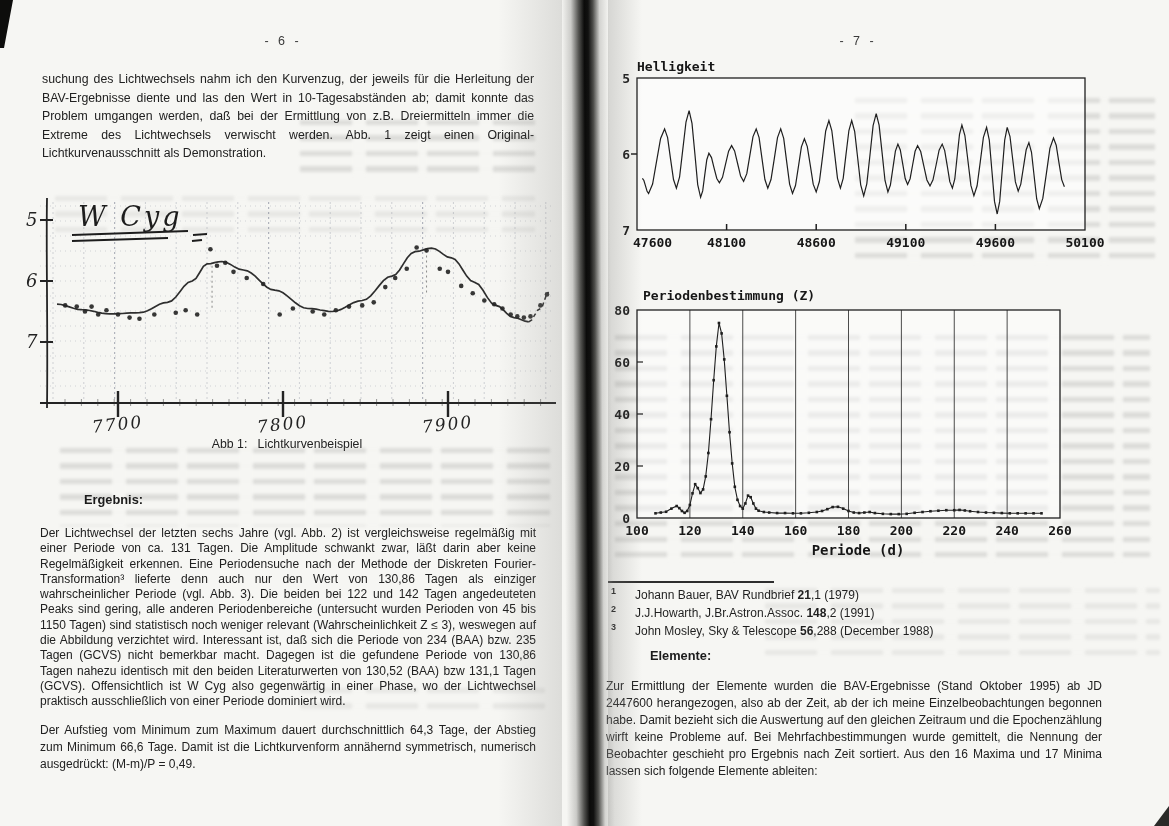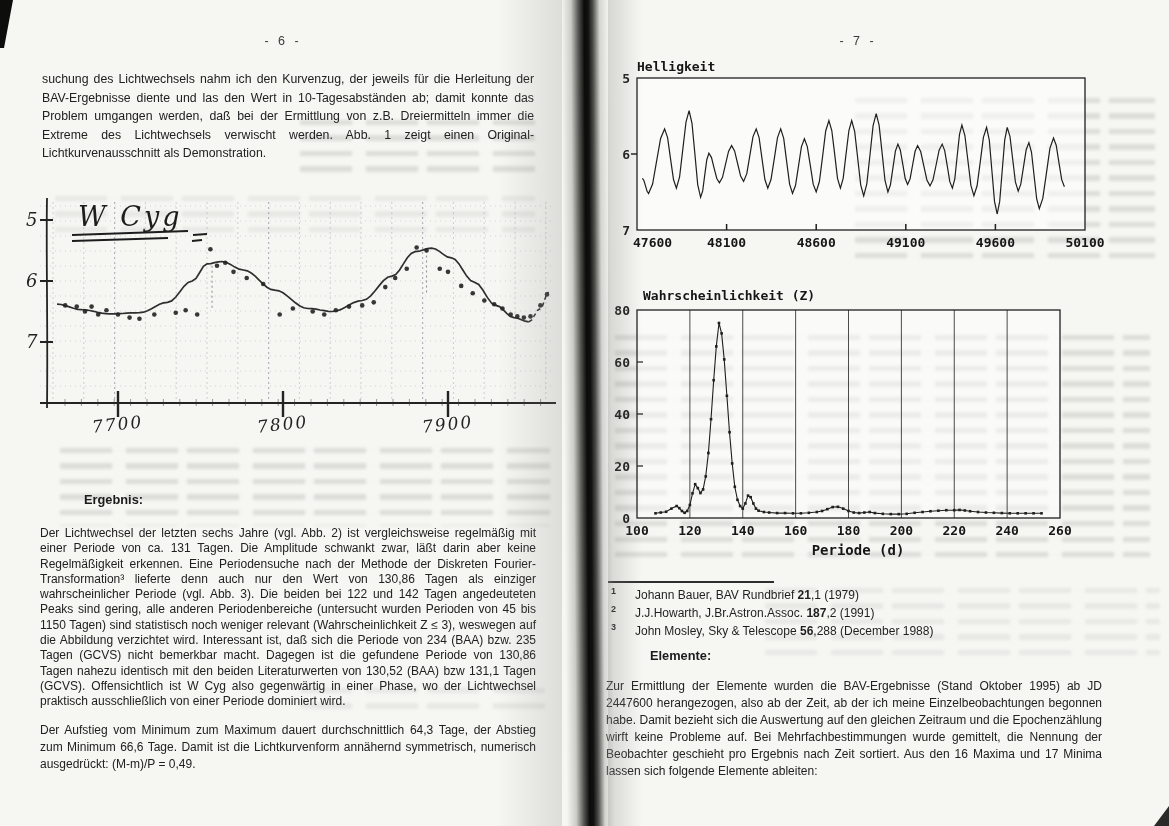--- a/index.html
+++ b/index.html
@@ -186,20 +186,21 @@
       <circle cx="474.2" cy="114.17999999999999" r="2.3" fill="#262626" fill-opacity="0.92"></circle>
       <circle cx="482.45" cy="118.45000000000002" r="2.3" fill="#262626" fill-opacity="0.92"></circle>
       <circle cx="490.7" cy="124.54999999999998" r="2.3" fill="#262626" fill-opacity="0.92"></circle>
       <circle cx="497.29999999999995" cy="126.38000000000001" r="2.3" fill="#262626" fill-opacity="0.92"></circle>
       <circle cx="503.9" cy="127.59999999999998" r="2.3" fill="#262626" fill-opacity="0.92"></circle>
       <circle cx="510.5" cy="126.38000000000001" r="2.3" fill="#262626" fill-opacity="0.92"></circle>
       <circle cx="520.4" cy="115.40000000000002" r="2.3" fill="#262626" fill-opacity="0.92"></circle>
       <circle cx="527" cy="104.41999999999999" r="2.3" fill="#262626" fill-opacity="0.92"></circle>
     </svg>
 
+  <div class="abs caption z2" style="left:20px;top:437px;width:534px;">Abb 1:   Lichtkurvenbeispiel</div>
 
   <div class="abs heading z2" style="left:40px;top:492px;">Ergebnis:</div>
 
   <div class="abs para z2" style="left:40px;top:526px;width:496px;">Der Lichtwechsel der letzten sechs Jahre (vgl. Abb. 2) ist vergleichsweise regelmäßig mit einer Periode von ca. 131 Tagen. Die Amplitude schwankt zwar, läßt darin aber keine Regelmäßigkeit erkennen. Eine Periodensuche nach der Methode der Diskreten Fourier-Transformation³ lieferte denn auch nur den Wert von 130,86 Tagen als einziger wahrscheinlicher Periode (vgl. Abb. 3). Die beiden bei 122 und 142 Tagen angedeuteten Peaks sind gering, alle anderen Periodenbereiche (untersucht wurden Perioden von 45 bis 1150 Tagen) sind statistisch noch weniger relevant (Wahrscheinlichkeit Z ≤ 3), weswegen auf die Abbildung verzichtet wird. Interessant ist, daß sich die Periode von 234 (BAA) bzw. 235 Tagen (GCVS) nicht bemerkbar macht. Dagegen ist die gefundene Periode von 130,86 Tagen nahezu identisch mit den beiden Literaturwerten von 130,52 (BAA) bzw 131,1 Tagen (GCVS). Offensichtlich ist W Cyg also gegenwärtig in einer Phase, wo der Lichtwechsel praktisch ausschließlich von einer Periode dominiert wird.</div>
 
   <div class="abs para mid z2" style="left:40px;top:722px;width:496px;">Der Aufstieg vom Minimum zum Maximum dauert durchschnittlich 64,3 Tage, der Abstieg zum Minimum 66,6 Tage. Damit ist die Lichtkurvenform annähernd symmetrisch, numerisch ausgedrückt: (M-m)/P = 0,49.</div>
 
   <div class="abs pagenum z2" style="left:598px;top:34px;width:520px;">- 7 -</div>
 
   <div class="abs chart-label z2" style="left:637px;top:59px;">Helligkeit</div>
@@ -217,21 +218,21 @@
       <line x1="218.2" y1="169" x2="218.2" y2="175" stroke="#1f1f1f" stroke-width="1.5"></line>
       <text x="307.8" y="192" fill="#161616" font-size="13" font-weight="bold" text-anchor="middle">49100</text>
       <line x1="307.8" y1="169" x2="307.8" y2="175" stroke="#1f1f1f" stroke-width="1.5"></line>
       <text x="397.4" y="192" fill="#161616" font-size="13" font-weight="bold" text-anchor="middle">49600</text>
       <line x1="397.4" y1="169" x2="397.4" y2="175" stroke="#1f1f1f" stroke-width="1.5"></line>
       <text x="487" y="192" fill="#161616" font-size="13" font-weight="bold" text-anchor="middle">50100</text>
       <path d="M44.4,123.3L45.9,125.5L47.5,130.9L49.1,136.3L50.6,138.5L54.6,129.1L58.6,106.2L62.6,83.4L66.6,73.9L69.6,82.6L72.5,103.6L75.5,124.5L78.4,133.2L81.6,121.8L84.8,94.4L88.0,67.0L91.1,55.7L94.0,68.4L96.9,99.0L99.7,129.6L102.6,142.3L104.7,135.9L106.7,120.3L108.8,104.7L110.9,98.2L113.5,102.6L116.1,113.1L118.8,123.5L121.4,127.9L124.5,122.4L127.5,109.3L130.6,96.1L133.6,90.6L136.6,95.9L139.6,108.5L142.6,121.1L145.6,126.4L148.8,118.7L151.9,100.1L155.0,81.6L158.2,73.9L161.1,82.6L164.0,103.6L166.9,124.5L169.8,133.2L173.0,124.5L176.3,103.6L179.5,82.6L182.7,73.9L185.7,83.4L188.6,106.2L191.6,129.1L194.5,138.5L197.5,130.5L200.5,111.2L203.4,91.8L206.4,83.8L209.3,91.6L212.3,110.4L215.2,129.2L218.2,137.0L221.4,126.5L224.6,101.3L227.7,76.0L230.9,65.6L233.8,75.5L236.7,99.4L239.5,123.3L242.4,133.2L245.2,123.3L248.0,99.4L250.9,75.5L253.7,65.6L256.7,76.6L259.7,103.2L262.7,129.8L265.7,140.8L268.8,128.8L272.0,99.8L275.1,70.7L278.2,58.7L281.1,70.2L284.1,97.9L287.0,125.5L289.9,137.0L292.4,130.0L294.9,113.1L297.4,96.1L299.9,89.1L302.3,95.0L304.8,109.3L307.2,123.5L309.6,129.4L312.1,123.7L314.6,110.0L317.1,96.3L319.6,90.6L322.7,96.5L325.8,110.8L328.9,125.0L332.0,130.9L335.0,124.8L338.1,110.0L341.1,95.2L344.2,89.1L346.7,95.6L349.3,111.2L351.8,126.7L354.4,133.2L356.8,124.0L359.1,101.7L361.5,79.4L363.9,70.1L366.9,80.5L369.9,105.5L372.9,130.4L375.9,140.8L379.1,130.8L382.3,106.6L385.4,82.4L388.6,72.4L391.3,85.1L393.9,115.7L396.5,146.4L399.2,159.0L401.7,146.4L404.2,115.7L406.7,85.1L409.2,72.4L412.0,81.7L414.7,104.3L417.4,126.9L420.2,136.2L422.8,129.1L425.5,111.9L428.2,94.7L430.9,87.6L433.5,97.3L436.1,120.7L438.7,144.0L441.3,153.7L444.8,143.4L448.4,118.4L451.9,93.4L455.5,83.0L458.2,90.2L460.9,107.4L463.7,124.6L466.4,131.7" stroke="#1f1f1f" stroke-width="1.2" fill="none"></path>
     </svg>
 
 
-  <div class="abs chart-label z2" style="left:643px;top:288px;">Wahrscheinlichkeit (Z)</div>
+  <div class="abs chart-label z2" style="left:643px;top:288px;">Periodenbestimmung (Z)</div>
 
   <svg id="svg-abb3" class="abs z2" style="left:598px;top:282px;" width="552" height="258" viewBox="0 0 552 258">
       <rect x="39" y="28" width="423" height="208" fill="rgba(255,255,255,0.45)" stroke="#1f1f1f" stroke-width="1.3"></rect>
       <line x1="91.875" y1="28" x2="91.875" y2="236" stroke="#1f1f1f" stroke-width="0.8"></line>
       <line x1="144.75" y1="28" x2="144.75" y2="236" stroke="#1f1f1f" stroke-width="0.8"></line>
       <line x1="197.625" y1="28" x2="197.625" y2="236" stroke="#1f1f1f" stroke-width="0.8"></line>
       <line x1="250.5" y1="28" x2="250.5" y2="236" stroke="#1f1f1f" stroke-width="0.8"></line>
       <line x1="303.375" y1="28" x2="303.375" y2="236" stroke="#1f1f1f" stroke-width="0.8"></line>
       <line x1="356.25" y1="28" x2="356.25" y2="236" stroke="#1f1f1f" stroke-width="0.8"></line>
       <line x1="409.125" y1="28" x2="409.125" y2="236" stroke="#1f1f1f" stroke-width="0.8"></line>
@@ -332,21 +333,21 @@
       <rect x="442.19374999999997" y="230.01999999999998" width="2.6" height="2.6" fill="#1f1f1f"></rect>
     </svg>
 
   <div class="abs chart-label z2 center" style="left:598px;top:542px;width:520px;font-size:14px;">Periode (d)</div>
 
 
   <div class="abs fnrule z2" style="left:608px;top:581px;width:166px;"></div>
 
   <div class="abs z2" style="left:608px;top:588px;width:500px;" id="footnotes">
       <div class="footnote"><span class="fn-sup">1</span><span>Johann Bauer, BAV Rundbrief </span><b>21</b><span>,1 (1979)</span></div>
-      <div class="footnote"><span class="fn-sup">2</span><span>J.J.Howarth, J.Br.Astron.Assoc. </span><b>187</b><span>,2 (1991)</span></div>
+      <div class="footnote"><span class="fn-sup">2</span><span>J.J.Howarth, J.Br.Astron.Assoc. </span><b>148</b><span>,2 (1991)</span></div>
       <div class="footnote"><span class="fn-sup">3</span><span>John Mosley, Sky &amp; Telescope </span><b>56</b><span>,288 (December 1988)</span></div>
     </div>
 
   <div class="abs heading z2" style="left:606px;top:648px;">Elemente:</div>
 
   <div class="abs para mid z2" style="left:606px;top:678px;width:496px;">Zur Ermittlung der Elemente wurden die BAV-Ergebnisse (Stand Oktober 1995) ab JD 2447600 herangezogen, also ab der Zeit, ab der ich meine Einzelbeobachtungen begonnen habe. Damit bezieht sich die Auswertung auf den gleichen Zeitraum und die Epochenzählung wirft keine Probleme auf. Bei Mehrfachbestimmungen wurde gemittelt, die Nennung der Beobachter geschieht pro Ergebnis nach Zeit sortiert. Aus den 16 Maxima und 17 Minima lassen sich folgende Elemente ableiten:</div>
 
 </div>
 
 </body></html>

